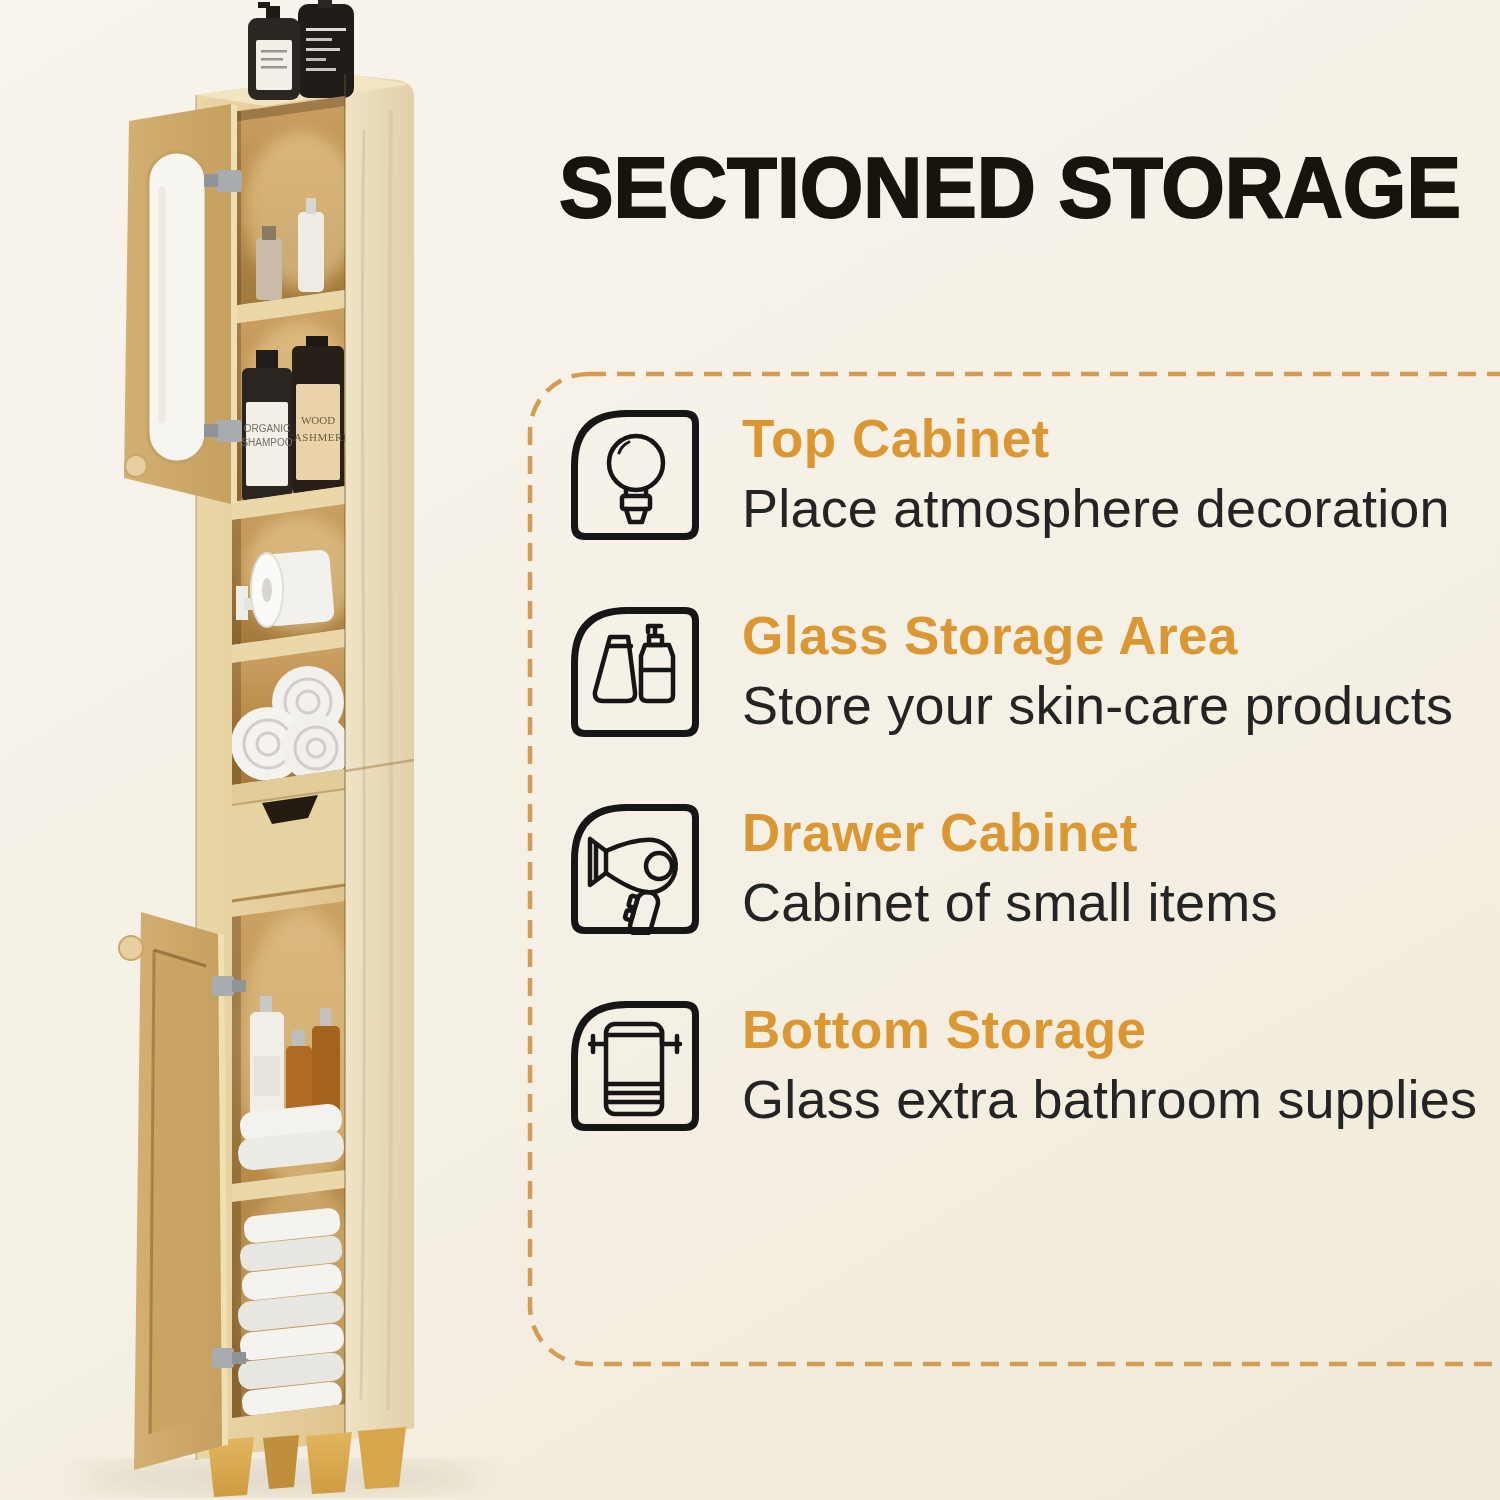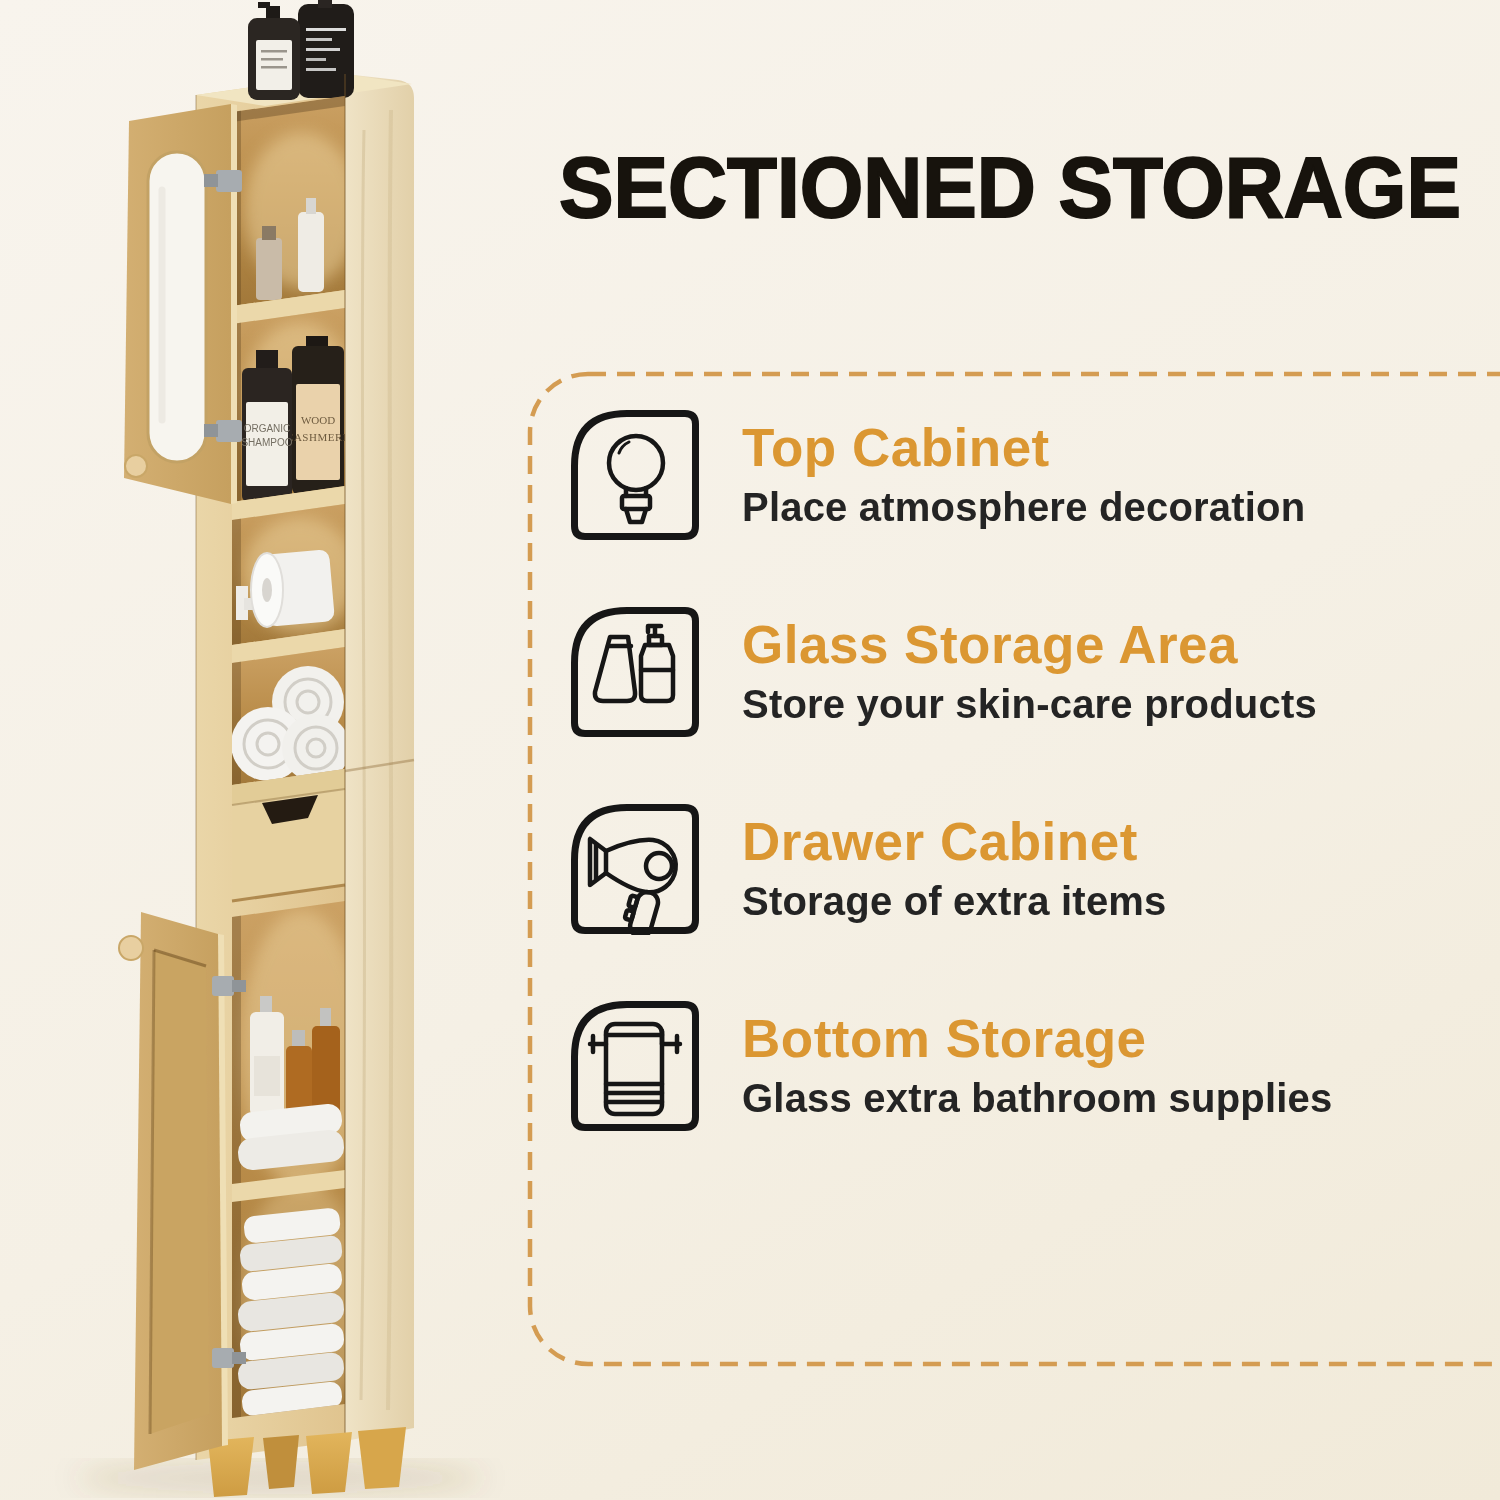--- a/index.html
+++ b/index.html
@@ -18,21 +18,21 @@
   }
   
   .panel-border{ position:absolute; left:527px; top:371px; }
   
   .features{ position:absolute; left:570px; top:410px; width:910px; }
   .feature{ display:flex; align-items:center; gap:42px; height:130px; margin-bottom:67px; }
   .icon-badge{ width:130px; height:132px; flex:0 0 auto; }
   .icon-badge svg{ width:130px; height:132px; display:block; }
   .f-text{ display:flex; flex-direction:column; justify-content:flex-start; }
   .f-title{ font-size:53px; font-weight:700; color:#DB9732; line-height:1.06; letter-spacing:0.5px; white-space:nowrap; }
-  .f-desc{ font-size:40px; font-weight:700; color:#242424; margin-top:9px; letter-spacing:0.2px; white-space:nowrap; }
+  .f-desc{ font-size:54px; font-weight:400; color:#242424; margin-top:9px; letter-spacing:0.2px; white-space:nowrap; }
   
   .photo{ position:absolute; left:0; top:0; margin:0; width:520px; height:1320px; }
   .photo svg{ display:block; }
   .g-icon{ stroke:#161616; stroke-width:4.5; fill:none; stroke-linecap:round; stroke-linejoin:round; }
   .badge-outline{ stroke:#161616; stroke-width:7; fill:none; }
 </style>
 </head>
 <body>
 
 <div class="canvas">
@@ -311,21 +311,21 @@
             <g transform="rotate(16 78 92)">
               <rect x="69" y="89" width="21" height="45" rx="10"></rect>
               <rect x="62" y="97" width="7" height="11" rx="2"></rect>
               <rect x="62" y="112" width="7" height="9" rx="2"></rect>
             </g>
           </g>
         </svg>
       </span>
       <div class="f-text">
         <span class="f-title">Drawer Cabinet</span>
-        <span class="f-desc">Storage of extra items</span>
+        <span class="f-desc">Cabinet of small items</span>
       </div>
     </article>
 
     <article class="feature">
       <span class="icon-badge">
         <svg viewBox="0 0 130 132">
           <path class="badge-outline" d="M57 4.5 H115 Q125.5 4.5 125.5 15 V117 Q125.5 127.5 115 127.5 H15 Q4.5 127.5 4.5 117 V57 Q4.5 4.5 57 4.5 Z"></path>
           <g class="g-icon">
             <path d="M20 44 H36 M92 44 H110"></path>
             <path d="M23 36 V52 M107 36 V52"></path>

